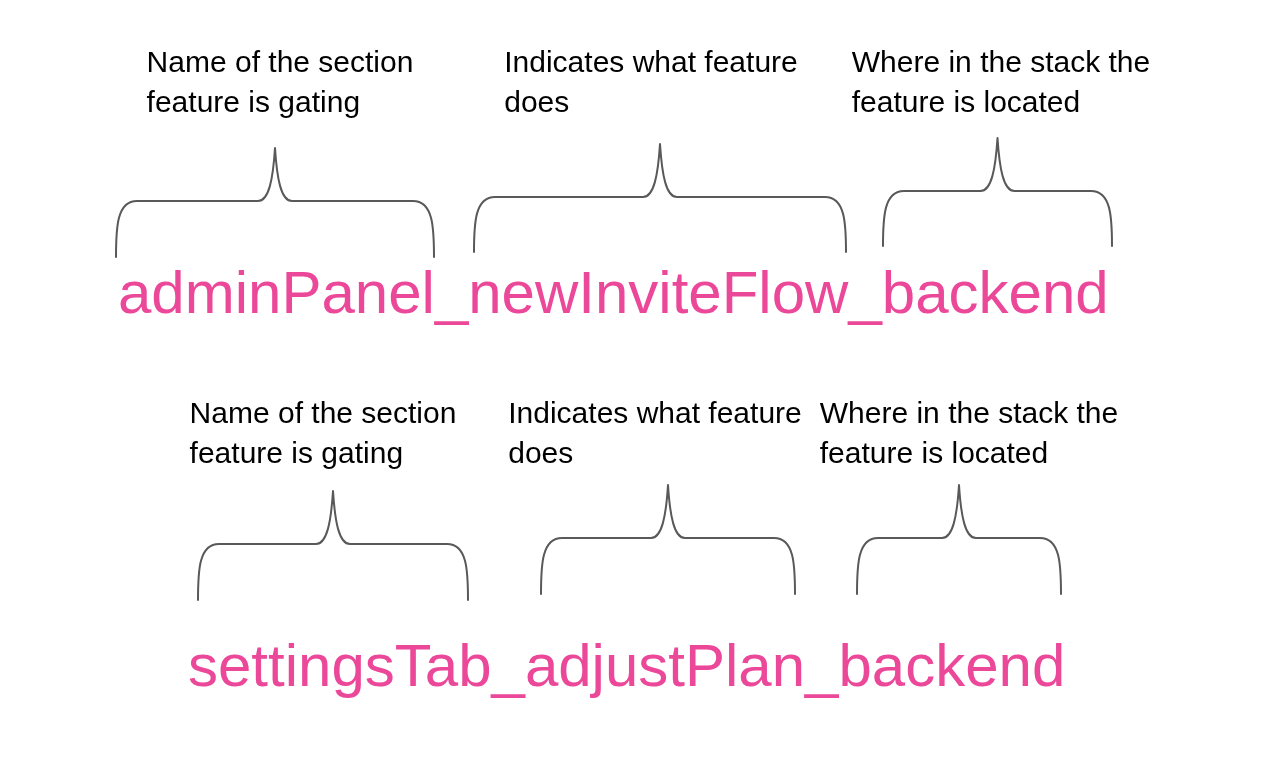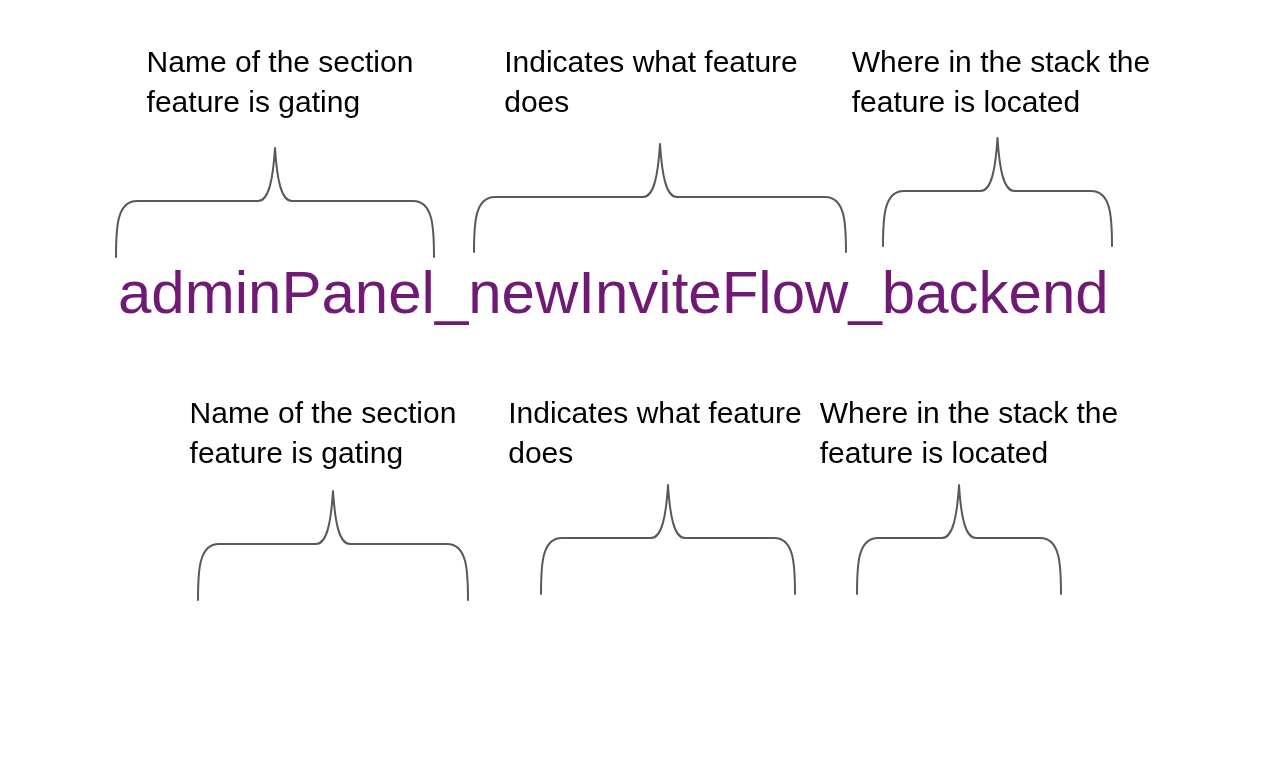--- a/index.html
+++ b/index.html
@@ -29,21 +29,21 @@
   }
   .brace {
     position: absolute;
     overflow: visible;
   }
   .flag-name {
     position: absolute;
     font-size: 60px;
     line-height: 1.15;
     white-space: nowrap;
-    color: #701a75;
+    color: #ec4899;
   }
 </style>
 </head>
 <body style="background: rgb(255, 255, 255);">
 
 <div class="canvas">
 
   <div class="anno-label" style="left:280px; top:42px">
     <div>Name of the section</div>
     <div>feature is gating</div>
@@ -85,14 +85,15 @@
   <svg class="brace" style="left:197px; top:490px; width:272px; height:111px" viewBox="0 0 272 111" xmlns="http://www.w3.org/2000/svg">
       <path d="M 1 110 C 1 80 2 54 22 54 L 119 54 C 130 54 134 32 136 1 C 138 32 142 54 153 54 L 250 54 C 270 54 271 80 271 110" fill="none" stroke="#595959" stroke-width="2" stroke-linecap="round" stroke-linejoin="round"></path>
     </svg>
   <svg class="brace" style="left:540px; top:484px; width:256px; height:111px" viewBox="0 0 256 111" xmlns="http://www.w3.org/2000/svg">
       <path d="M 1 110 C 1 80 2 54 22 54 L 111 54 C 122 54 126 32 128 1 C 130 32 134 54 145 54 L 234 54 C 254 54 255 80 255 110" fill="none" stroke="#595959" stroke-width="2" stroke-linecap="round" stroke-linejoin="round"></path>
     </svg>
   <svg class="brace" style="left:856px; top:484px; width:206px; height:111px" viewBox="0 0 206 111" xmlns="http://www.w3.org/2000/svg">
       <path d="M 1 110 C 1 80 2 54 22 54 L 86 54 C 97 54 101 32 103 1 C 105 32 109 54 120 54 L 184 54 C 204 54 205 80 205 110" fill="none" stroke="#595959" stroke-width="2" stroke-linecap="round" stroke-linejoin="round"></path>
     </svg>
 
+  <div class="flag-name" style="left:188px; top:631px">settingsTab_adjustPlan_backend</div>
 
 </div>
 
 </body></html>

